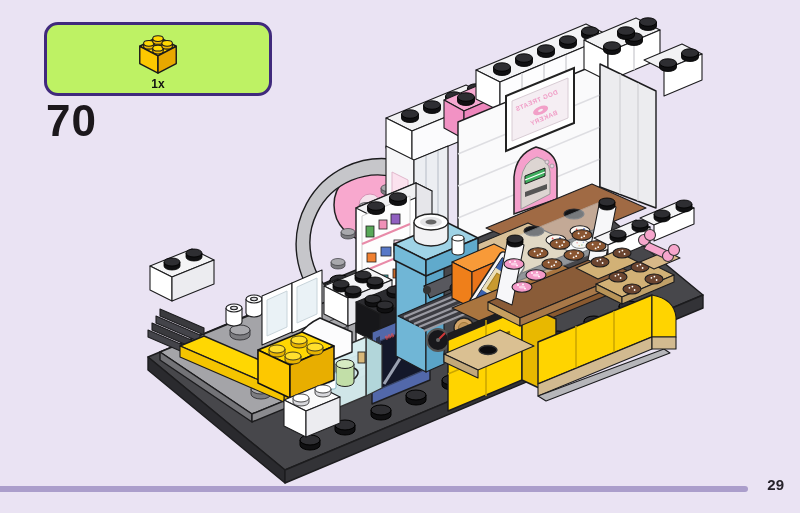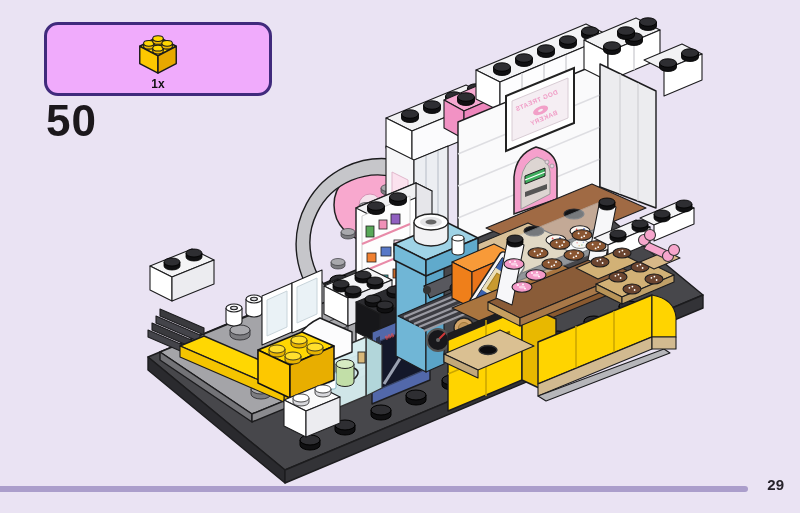--- a/index.html
+++ b/index.html
@@ -1,21 +1,21 @@
 <!DOCTYPE html>
 <html><head>
 <meta charset="utf-8">
 <style>
   html,body{margin:0;padding:0;}
   body{width:800px;height:513px;font-family:"Liberation Sans",sans-serif;}
   .page{position:relative;width:800px;height:513px;background:#eae3f3;overflow:hidden;}
   .model{position:absolute;left:0;top:0;width:800px;height:513px;}
   .parts-box{
     position:absolute;left:44px;top:22px;width:222px;height:68px;
-    background:#f0abfc;border:3px solid #402a7c;border-radius:14px;
+    background:#bef264;border:3px solid #402a7c;border-radius:14px;
     display:flex;flex-direction:column;align-items:center;justify-content:center;z-index:3;
   }
   .qty{font-size:12px;font-weight:700;color:#121212;margin-top:1px;}
   .step-number{
     position:absolute;left:46px;top:96px;font-size:44px;font-weight:700;color:#1c181c;z-index:3;letter-spacing:1px;
   }
   .footer-line{
     position:absolute;left:0;top:486px;width:748px;height:6px;background:#ab9ecb;
     border-radius:0 3px 3px 0;z-index:3;
   }
@@ -47,21 +47,21 @@
       <path d="M8,19 L27,29 L27,47 L8,37 Z" fill="#fdc800" stroke="#1a1a1a" stroke-width="1.5" stroke-linejoin="round"></path>
       <path d="M27,29 L46,19 L46,37 L27,47 Z" fill="#e8a800" stroke="#1a1a1a" stroke-width="1.5" stroke-linejoin="round"></path>
       <use href="#bstud" transform="translate(17.5,16)"></use>
       <use href="#bstud" transform="translate(27,11)"></use>
       <use href="#bstud" transform="translate(27,21)"></use>
       <use href="#bstud" transform="translate(36.5,16)"></use>
     </svg>
     <div class="qty">1x</div>
   </div>
 
-  <div class="step-number">50</div>
+  <div class="step-number">70</div>
 
   <svg class="model" viewBox="0 0 800 513">
     <defs>
       <g id="stud">
           <path d="M-10,0 L-10,5 A10,5 0 0 0 10,5 L10,0" fill="currentColor"></path>
           <ellipse rx="10" ry="5"></ellipse>
         </g>
       <g id="tr-p">
           <ellipse rx="10" ry="5.2" fill="#f49ac8" stroke="#1c1c1e" stroke-width="1.1"></ellipse>
           <ellipse rx="3.2" ry="1.6" fill="#fbcfe6"></ellipse>

